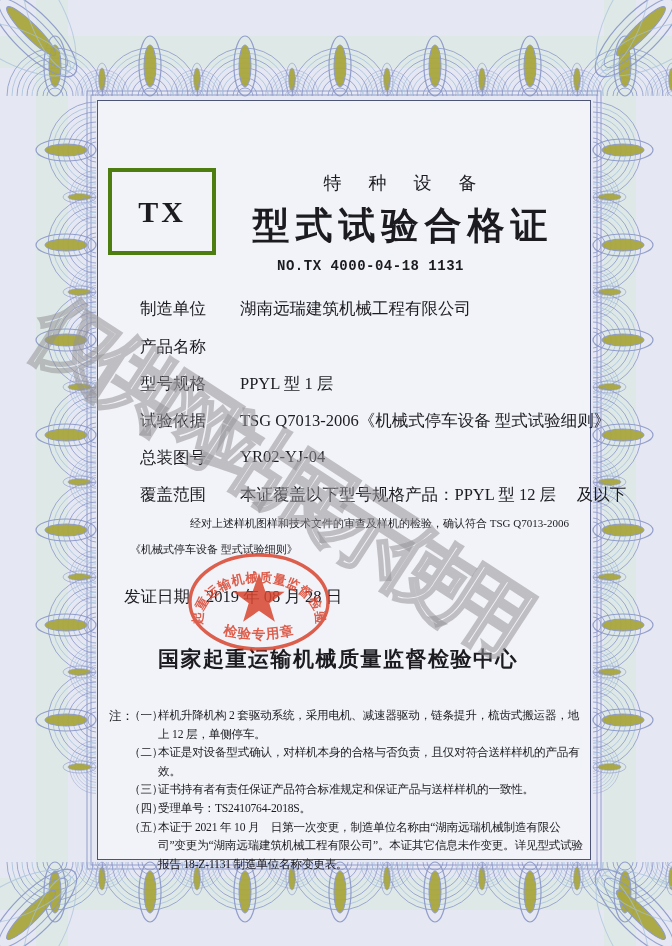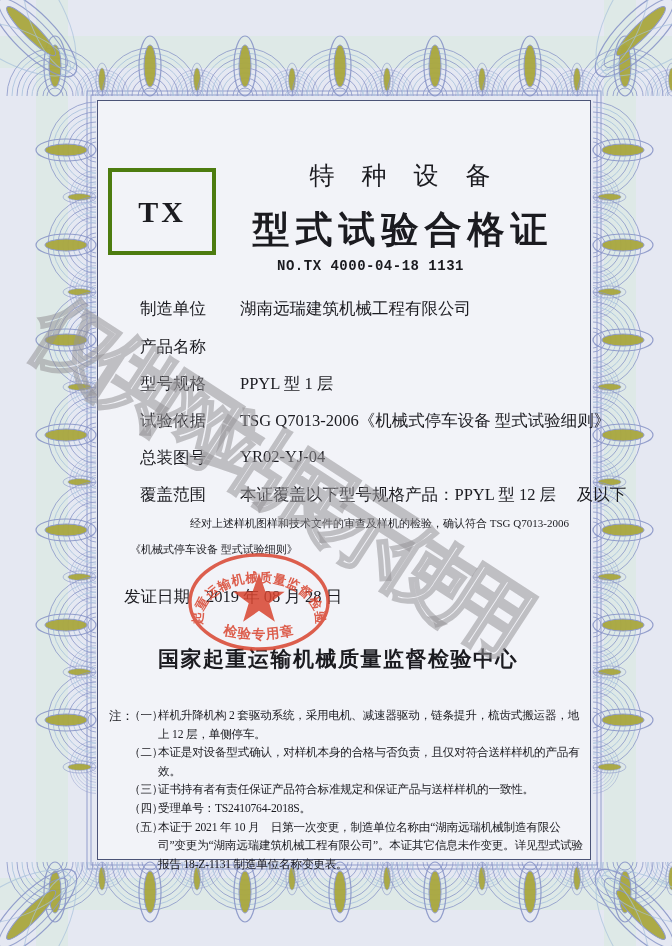--- a/index.html
+++ b/index.html
@@ -15,22 +15,22 @@
     background:#f2f3f8;border:1.5px solid #4b5377;box-sizing:border-box;
     z-index:1;
   }
   .abs{position:absolute;}
   .tx-box{
     left:10px;top:67px;width:100px;height:79px;
     border:4px solid #4d7c0f;display:flex;align-items:center;justify-content:center;
     font-weight:bold;font-size:30px;letter-spacing:3px;
   }
   .title-area{left:118px;top:58px;width:368px;text-align:center;}
-  .title-small{font-size:25px;letter-spacing:27px;padding-left:27px;white-space:nowrap;}
-  .title-large{font-size:37px;font-weight:bold;letter-spacing:6px;padding-left:6px;margin-top:13px;white-space:nowrap;}
+  .title-small{font-size:18px;letter-spacing:27px;padding-left:27px;white-space:nowrap;margin-top:12px;}
+  .title-large{font-size:37px;font-weight:bold;letter-spacing:6px;padding-left:6px;margin-top:6px;white-space:nowrap;}
   .cert-no{
     left:45px;top:157px;width:455px;text-align:center;
     font-family:"Liberation Mono","DejaVu Sans Mono",monospace;
     font-size:14px;letter-spacing:0.5px;font-weight:bold;
   }
   .field-row{left:0;width:494px;height:22px;font-size:16.5px;white-space:nowrap;}
   .field-label{position:absolute;left:42px;}
   .field-value{position:absolute;left:142px;}
   .conclusion{
     left:32px;top:409px;width:452px;font-size:11px;line-height:26px;

